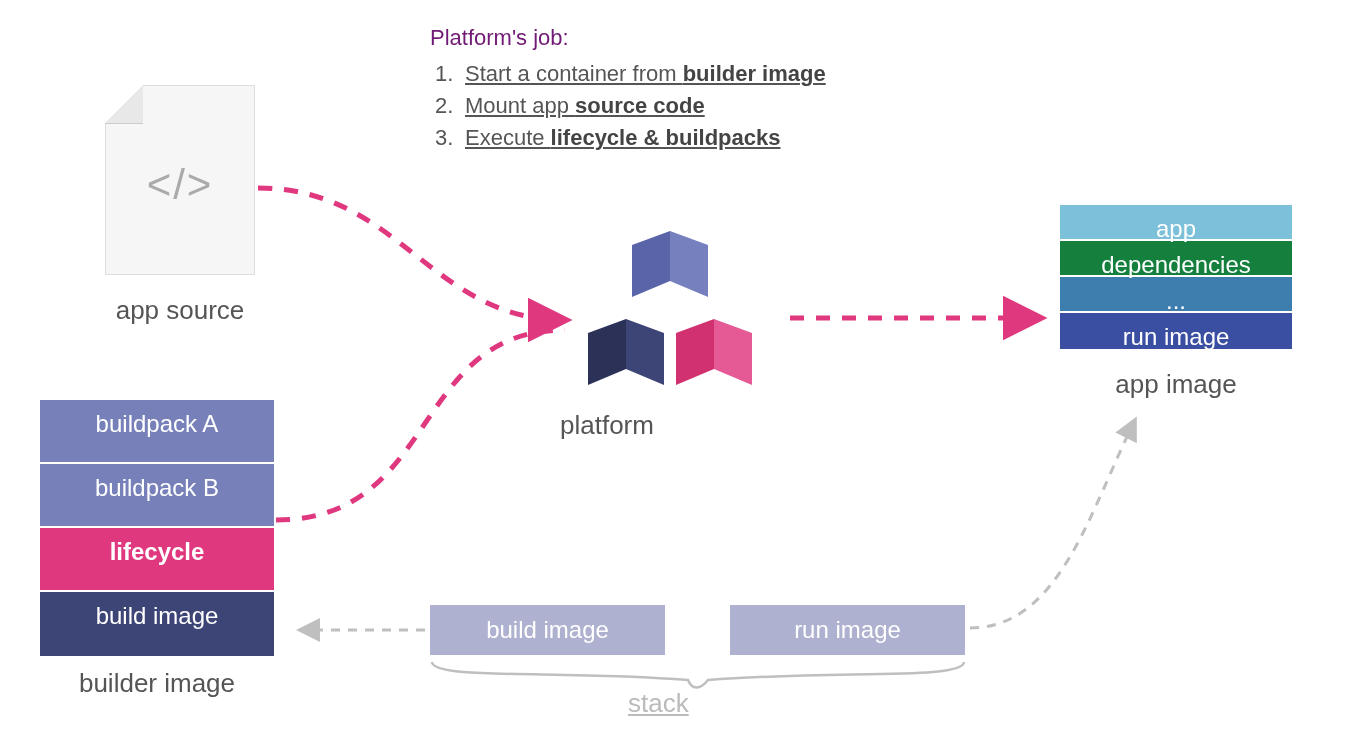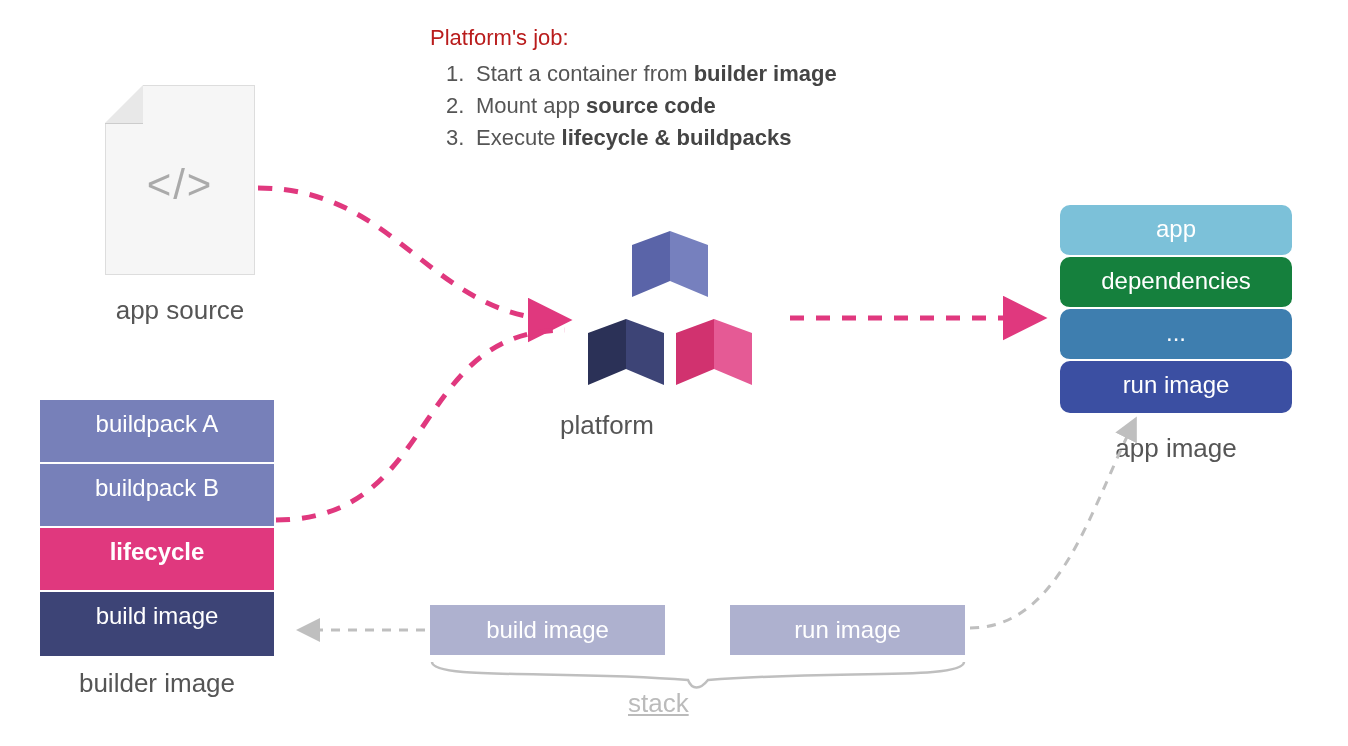--- a/index.html
+++ b/index.html
@@ -8,23 +8,23 @@
     background: #fff;
     width: 1348px;
     height: 746px;
     position: relative;
     color: #575757;
   }
   .canvas { position: absolute; inset: 0; }
 
   
   .job-block { position: absolute; left: 430px; top: 25px; font-size: 22px; color: #555; }
-  .job-title { margin-bottom: 10px; color:#b91c1c; }
+  .job-title { margin-bottom: 10px; color:#701a75; }
   .job-list { list-style: none; }
-  .job-list li { margin: 6px 16px; font-size: 22px; color:#555; }
+  .job-list li { margin: 6px 5px; font-size: 22px; color:#555;text-decoration:underline; }
   .job-list li .num { display:inline-block; width: 30px; }
   .job-list li b { color:#444; }
 
   
   .file-box {
     position: absolute; left: 105px; top: 85px;
     width: 150px; height: 190px;
     background: #f6f6f6;
     border: 1px solid #ddd;
   }
@@ -50,21 +50,21 @@
   .lc { background:#e0387e;font-weight:bold; }
   .bi { background:#3d4476; }
   .builder-label{ text-align:center; font-size:26px; color:#555; margin-top:12px;}
 
   
   .platform-logo { position:absolute; left:580px; top:225px; width:180px; height:170px; }
   .platform-label { position:absolute; left:560px; top:410px; width:180px; text-align:left; font-size:26px; color:#555;}
 
   
   .app-image-stack { position:absolute; left:1060px; top:205px; width:232px;}
-  .app-layer { height:52px; line-height:48px; text-align:center; font-size:24px; color:#fff; border-bottom:2px solid #fff;border-radius:10px;}
+  .app-layer { height:36px; line-height:48px; text-align:center; font-size:24px; color:#fff; border-bottom:2px solid #fff;}
   .app-layer:last-child{border-bottom:none;}
   .al-app { background:#7cc1d9; }
   .al-dep { background:#15803d;text-align:center; }
   .al-etc { background:#3e7eaf; }
   .al-run { background:#3b4fa2; }
   .app-image-label{ text-align:center; font-size:26px; color:#555; margin-top:20px;}
 
   
   .stack-box { position:absolute; height:50px; line-height:50px; text-align:center; font-size:24px; color:#fff; background:#aeb1cf; }
   .stack-build { left:430px; top:605px; width:235px;}

